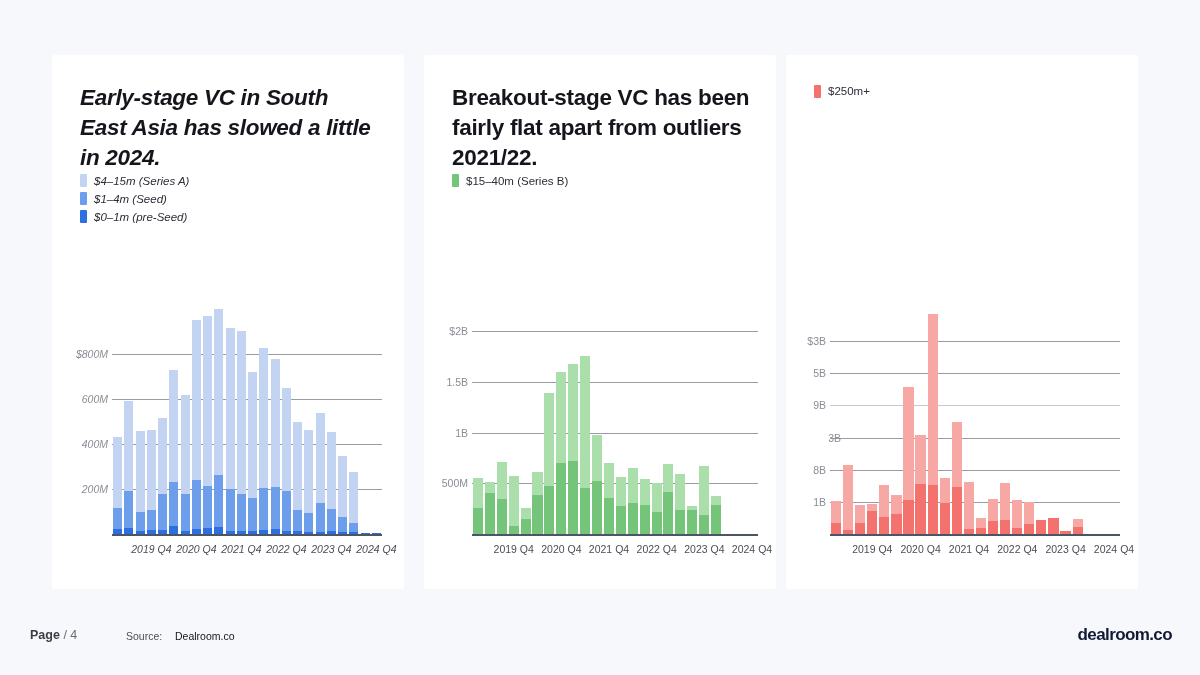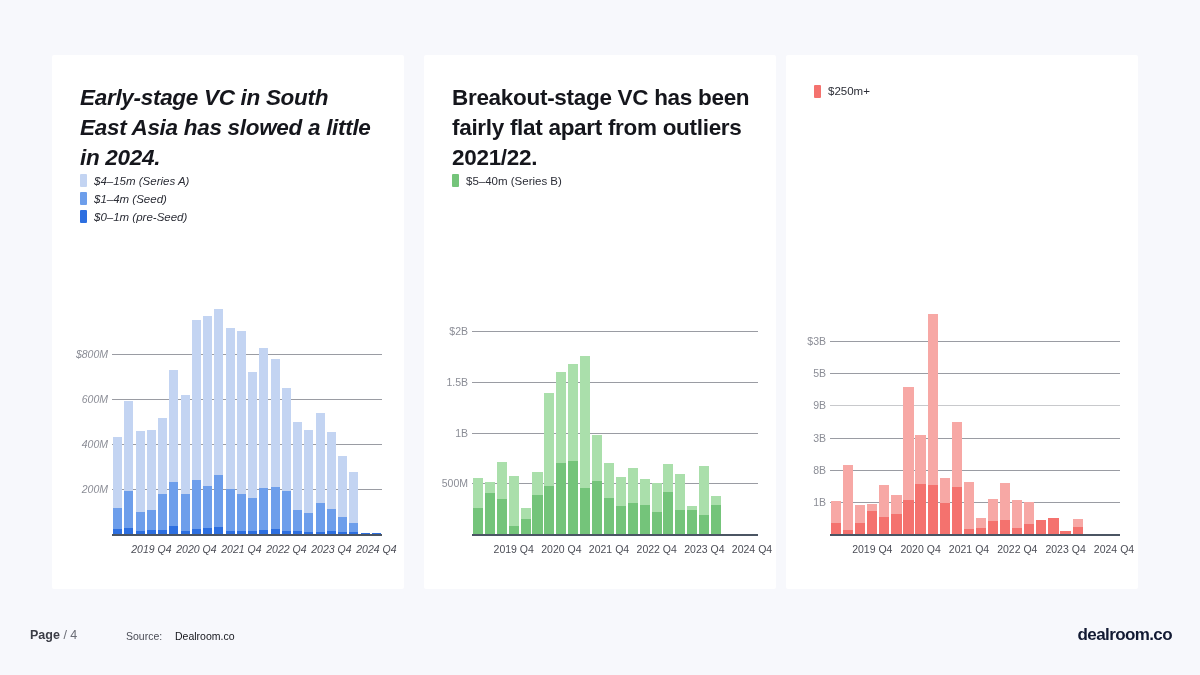--- a/index.html
+++ b/index.html
@@ -320,21 +320,21 @@
             </div>
           </div>
         </div>
       </div>
       <div class="panel" id="panel-1" style="left: 424px;">
         <div class="panel-inner">
           <div class="panel-title">Breakout-stage VC has been fairly flat apart from outliers 2021/22.</div>
           <div class="legend">
             <div class="legend-row">
               <span class="legend-swatch" style="background: rgb(116, 196, 122);"></span>
-              <span class="legend-label">$5–40m (Series B)</span>
+              <span class="legend-label">$15–40m (Series B)</span>
             </div>
           </div>
           <div class="plot" style="top: 232px; height: 302px;">
             <div class="plot-area">
               <div class="gridline" style="left: 48px; width: 286px; top: 196.3px; background: rgb(154, 156, 163);"></div>
               <div class="ytick" style="top: 196.3px; right: 308px; width: 42px;">500M</div>
               <div class="gridline" style="left: 48px; width: 286px; top: 145.7px; background: rgb(154, 156, 163);"></div>
               <div class="ytick" style="top: 145.7px; right: 308px; width: 42px;">1B</div>
               <div class="gridline" style="left: 48px; width: 286px; top: 95px; background: rgb(154, 156, 163);"></div>
               <div class="ytick" style="top: 95px; right: 308px; width: 42px;">1.5B</div>
@@ -450,21 +450,21 @@
               <span class="legend-label">$250m+</span>
             </div>
           </div>
           <div class="plot" style="top: 240px; height: 294px;">
             <div class="plot-area">
               <div class="gridline" style="left: 44px; width: 290px; top: 206.9px; background: rgb(154, 156, 163);"></div>
               <div class="ytick" style="top: 206.9px; right: 312px; width: 38px;">1B</div>
               <div class="gridline" style="left: 44px; width: 290px; top: 174.7px; background: rgb(154, 156, 163);"></div>
               <div class="ytick" style="top: 174.7px; right: 312px; width: 38px;">8B</div>
               <div class="gridline" style="left: 44px; width: 290px; top: 142.6px; background: rgb(154, 156, 163);"></div>
-              <div class="ytick" style="top: 142.6px; right: 312px; width: 38px;">3B</div>
+              <div class="ytick" style="top: 142.6px; right: 297px; width: 38px;">3B</div>
               <div class="gridline" style="left: 44px; width: 290px; top: 110.4px; background: rgba(154, 156, 163, 0.55);"></div>
               <div class="ytick" style="top: 110.4px; right: 312px; width: 38px;">9B</div>
               <div class="gridline" style="left: 44px; width: 290px; top: 78.3px; background: rgb(154, 156, 163);"></div>
               <div class="ytick" style="top: 78.3px; right: 312px; width: 38px;">5B</div>
               <div class="gridline" style="left: 44px; width: 290px; top: 46.1px; background: rgb(154, 156, 163);"></div>
               <div class="ytick" style="top: 46.1px; right: 312px; width: 38px;">$3B</div>
               <div class="baseline" style="left: 44px; width: 290px; top: 239px;"></div>
               <div class="bars" style="left: 44px; width: 290px; top: 14px; height: 225px;">
                 <div class="bar-slot" title="2019 Q1" style="width: 12.0833px; padding-left: 0.95px; padding-right: 0.95px;">
                   <div class="bar-seg" style="height: 22.5px; background: rgb(247, 168, 165);"></div>

